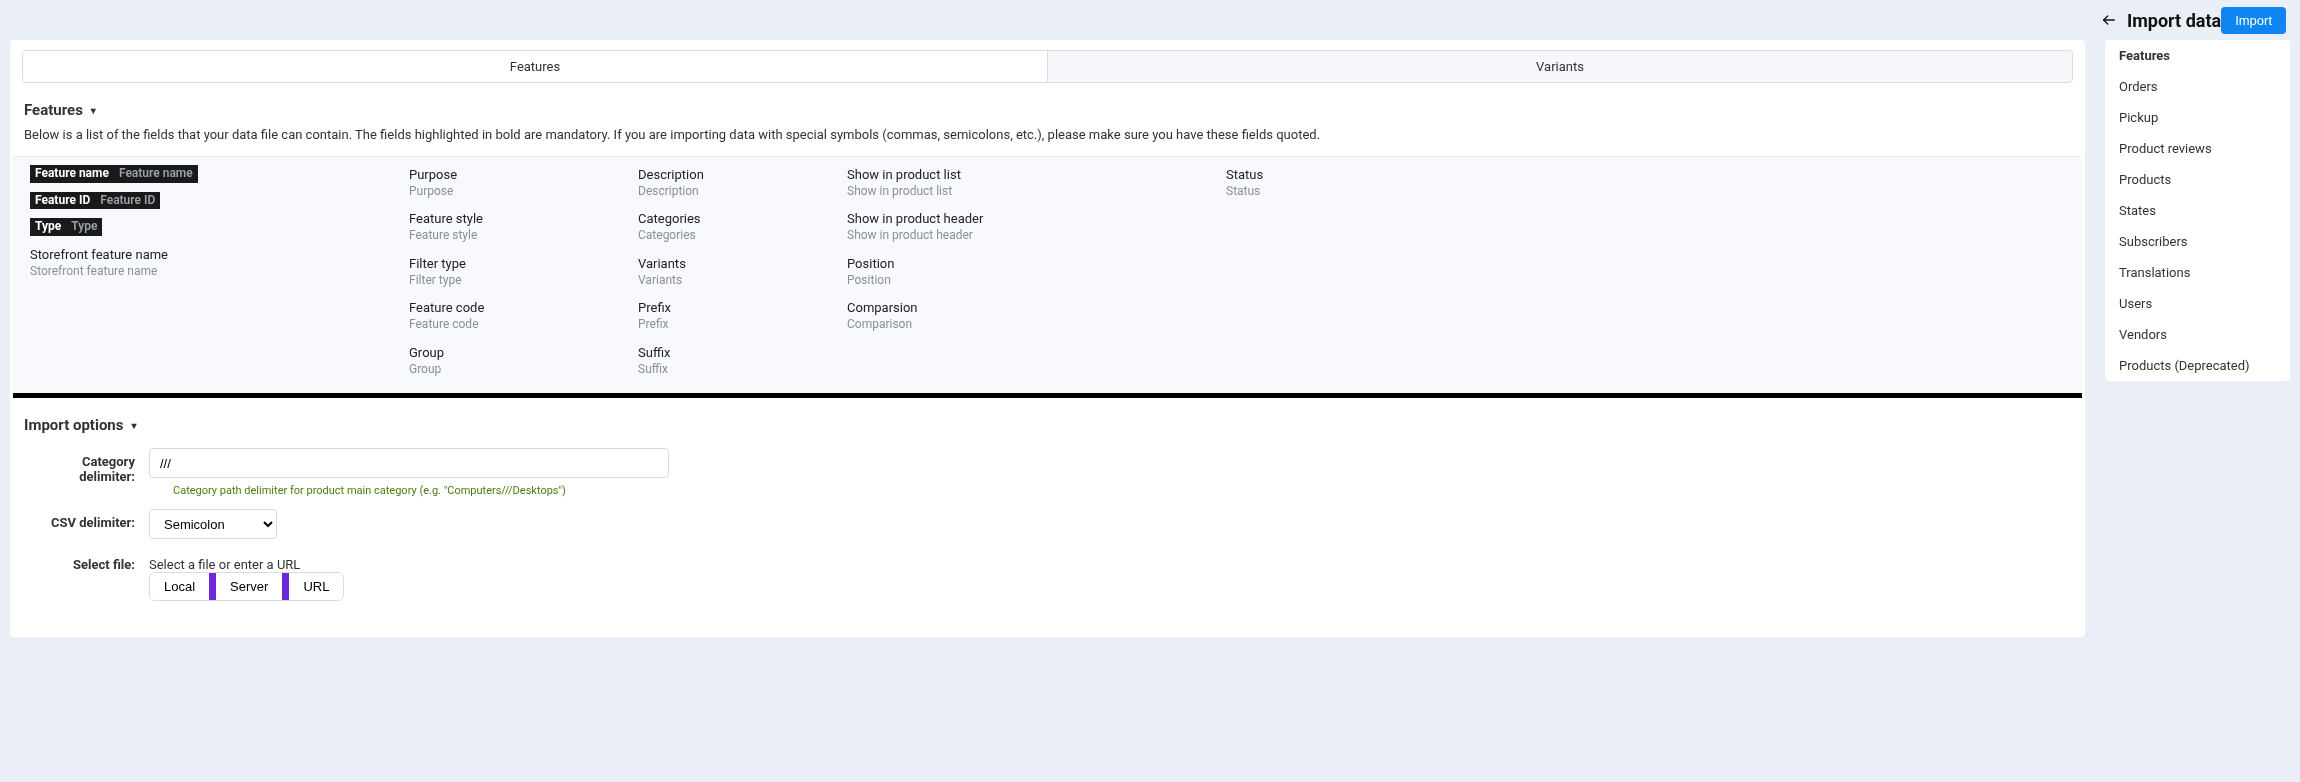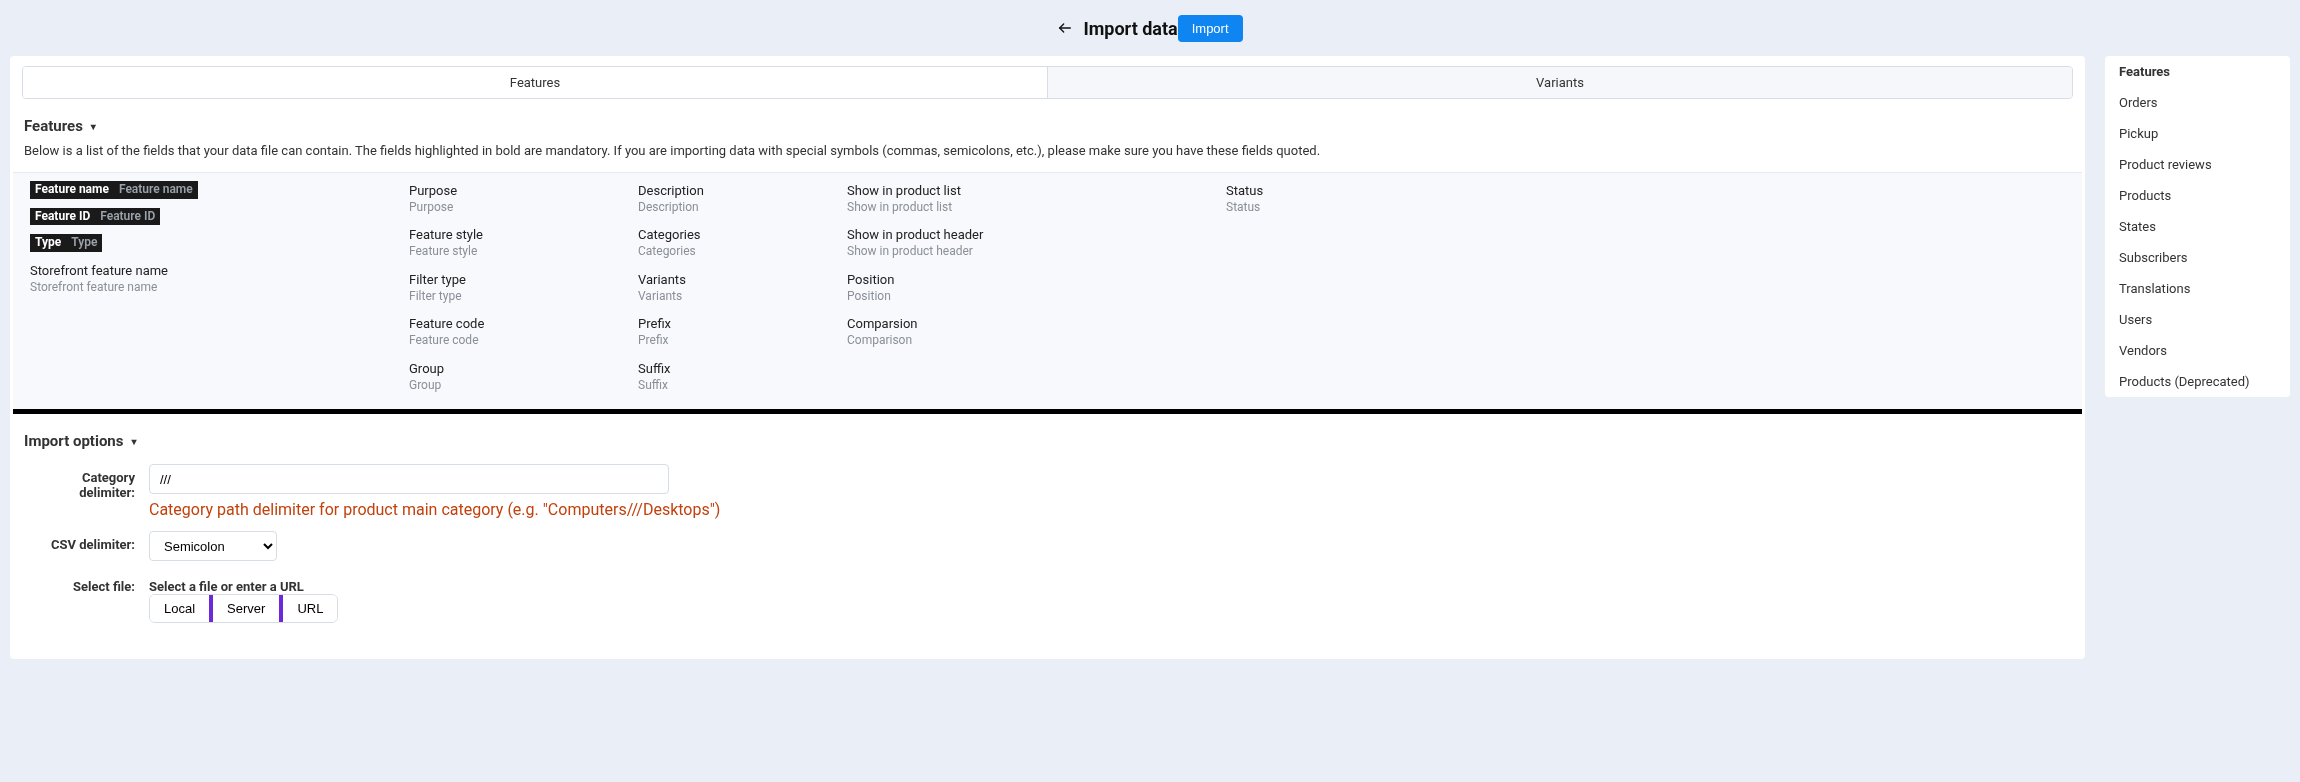--- a/index.html
+++ b/index.html
@@ -11,22 +11,22 @@
     background: #eaeef6;
   }
   .page {
     display: flex;
     flex-direction: column;
     padding: 0 10px 10px 10px;
   }
   .header-bar {
     display: flex;
     align-items: center;
-    justify-content: center;
-    height: 56px;
+    justify-content: flex-end;
+    height: 40px;
     padding: 16px 4px;
   }
   .header-left {
     display: flex;
     align-items: center;
     gap: 10px;
   }
   .back-arrow { cursor: pointer; display:flex; align-items:center; }
   .page-title { font-size: 18px; font-weight: 700; color:#111; }
   .btn-primary {
@@ -74,25 +74,25 @@
   .field.mand { padding-top:4px; padding-bottom:4px;}
 
   .opt-row { display:flex; align-items:flex-start; padding: 6px 14px; }
   .opt-label { width: 125px; text-align:right; padding-right:14px; padding-top:6px; font-size:13px; color:#333;font-weight:bold;}
   .opt-body { flex:1; }
   input.text, select {
     border:1px solid #d7dde5; border-radius:4px; height:30px; padding:0 10px; font-size:13px; background:#fff;
   }
   input.text { width: 520px; }
   select { width:128px; }
-  .hint { font-size:16px; color:#c2410c; margin-top:6px; }
-  .file-text { font-size:13px; color:#333; padding-top:6px;font-weight:bold; }
+  .hint { font-size:11px; color:#4d7c0f; margin-top:6px;margin-left:24px; }
+  .file-text { font-size:13px; color:#333; padding-top:6px; }
   .btn-group { display:inline-flex; border:1px solid #d7dde5; border-radius:6px; overflow:hidden;}
   .btn-group button { background:#fff; border:none; padding:6px 14px; font-size:13px; cursor:pointer; }
-  .btn-group button + button { border-left:4px solid #6d28d9;text-align:right; }
+  .btn-group button + button { border-left:7px solid #6d28d9;text-align:right; }
 
   .side-item { padding:8px 14px; font-size:13px; cursor:pointer; }
   .side-item.active { font-weight:700; }
 </style>
 </head>
 <body>
 
 <div class="page">
   <div class="header-bar">
     <div class="header-left">

